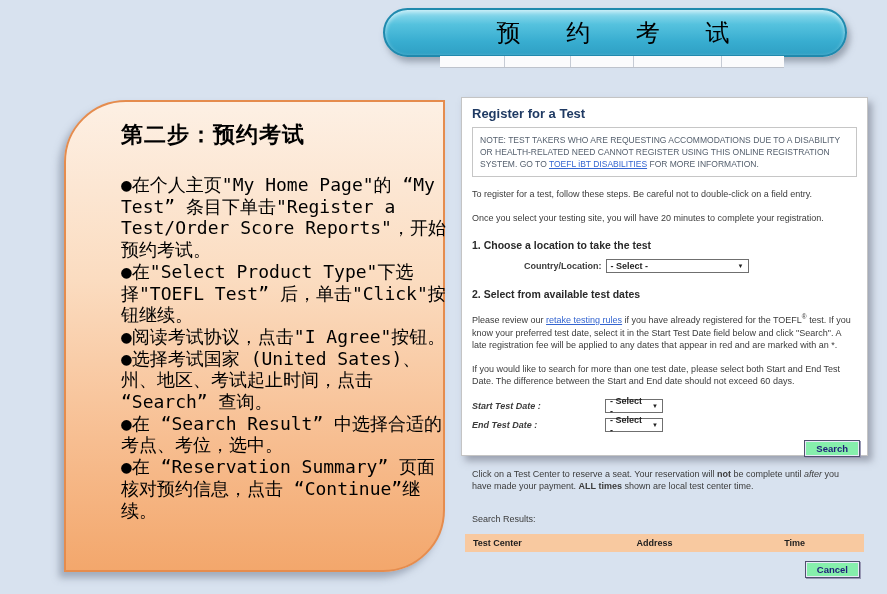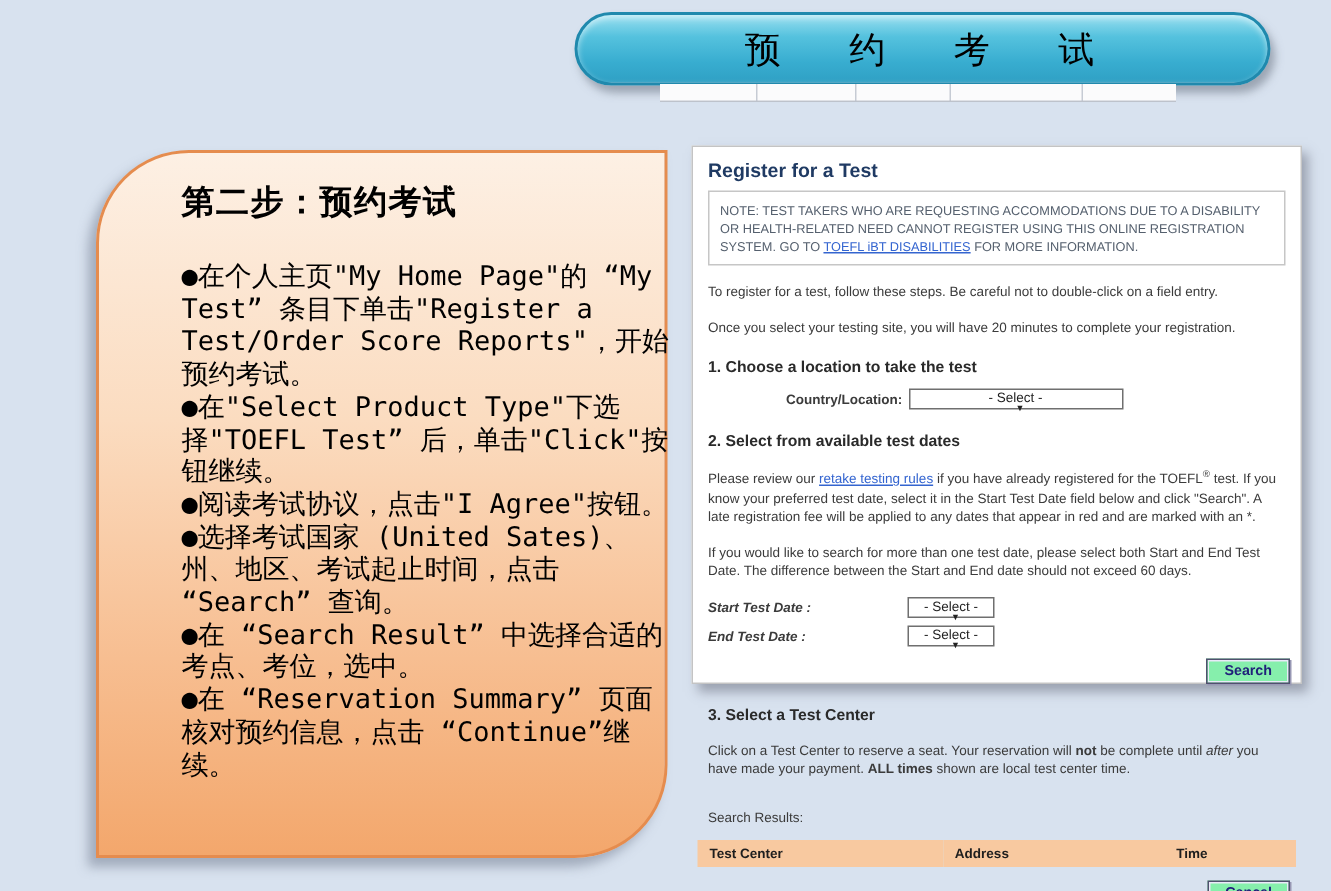--- a/index.html
+++ b/index.html
@@ -63,21 +63,21 @@
   .pg-p{margin:11px 10px;font-size:9px;line-height:12.5px;color:#3B3B3B;}
   .pg-h2{margin:15px 10px 8px;font-size:10.5px;font-weight:bold;color:#2A2A2A;}
   a.lnk{color:#3465D0;text-decoration:underline;cursor:pointer;}
   sup{font-size:6.5px;}
 
   .row-country{display:flex;align-items:center;margin:2px 10px 4px 62px;}
   .fld-label{font-size:9px;font-weight:bold;color:#3B3B3B;margin-right:4px;white-space:nowrap;}
   .select{
     border:1px solid #6F6F6F;background:#fff;height:14px;box-sizing:border-box;
     display:inline-flex;align-items:center;justify-content:space-between;
-    font-size:9px;font-weight:normal;color:#1F1F1F;padding:0 4px;cursor:pointer;flex-direction:column;
+    font-size:9px;font-weight:bold;color:#1F1F1F;padding:0 4px;cursor:pointer;
   }
   .select .arrow{font-size:6px;color:#222;margin-left:6px;}
   .sel-wide{width:143px;}
   .sel-small{width:58px;}
 
   .date-row{display:flex;align-items:center;margin:5px 10px;}
   .date-label{width:128px;font-size:9px;font-weight:bold;margin-right:5px;white-space:nowrap;font-style:italic;}
 
   .btn-row{text-align:right;margin:6px 7px 0 0;}
   .btn{
@@ -151,21 +151,20 @@
     <span class="date-label">End Test Date :</span>
     <span class="select sel-small">
       <span>- Select -</span>
       <span class="arrow">▼</span>
     </span>
   </div>
   <div class="btn-row">
     <span class="btn">Search</span>
   </div>
 
-  <div class="pg-h2">3. Select a Test Center</div>
   <div class="pg-p"><span>Click on a Test Center to reserve a seat. Your reservation will </span><b>not</b><span> be complete until </span><i>after</i><span> you have made your payment. </span><b>ALL times</b><span> shown are local test center time.</span></div>
 
   <div class="pg-p results-label">Search Results:</div>
 
   <table class="tc-table">
     <tbody>
         <tr>
       <th style="width:41%">Test Center</th>
       <th style="width:37%">Address</th>
       <th style="width:22%">Time</th>

